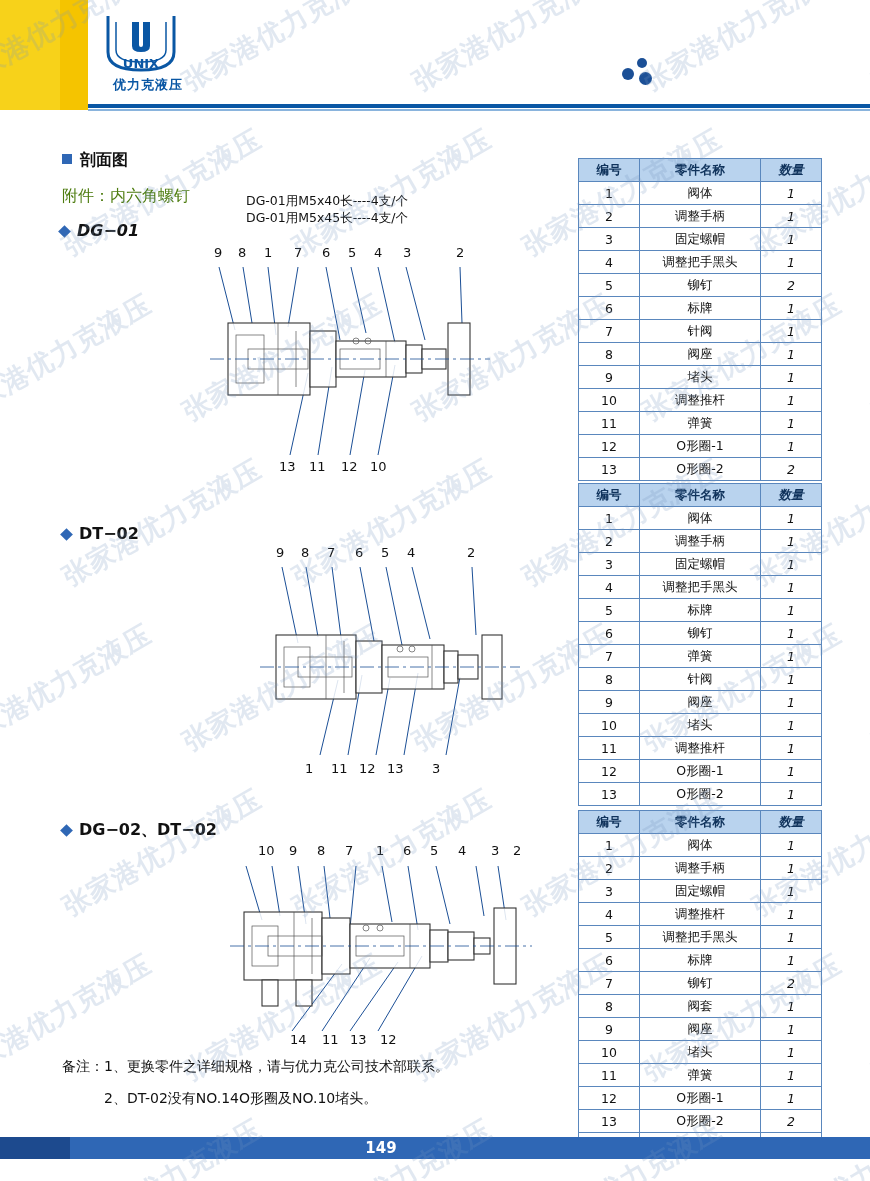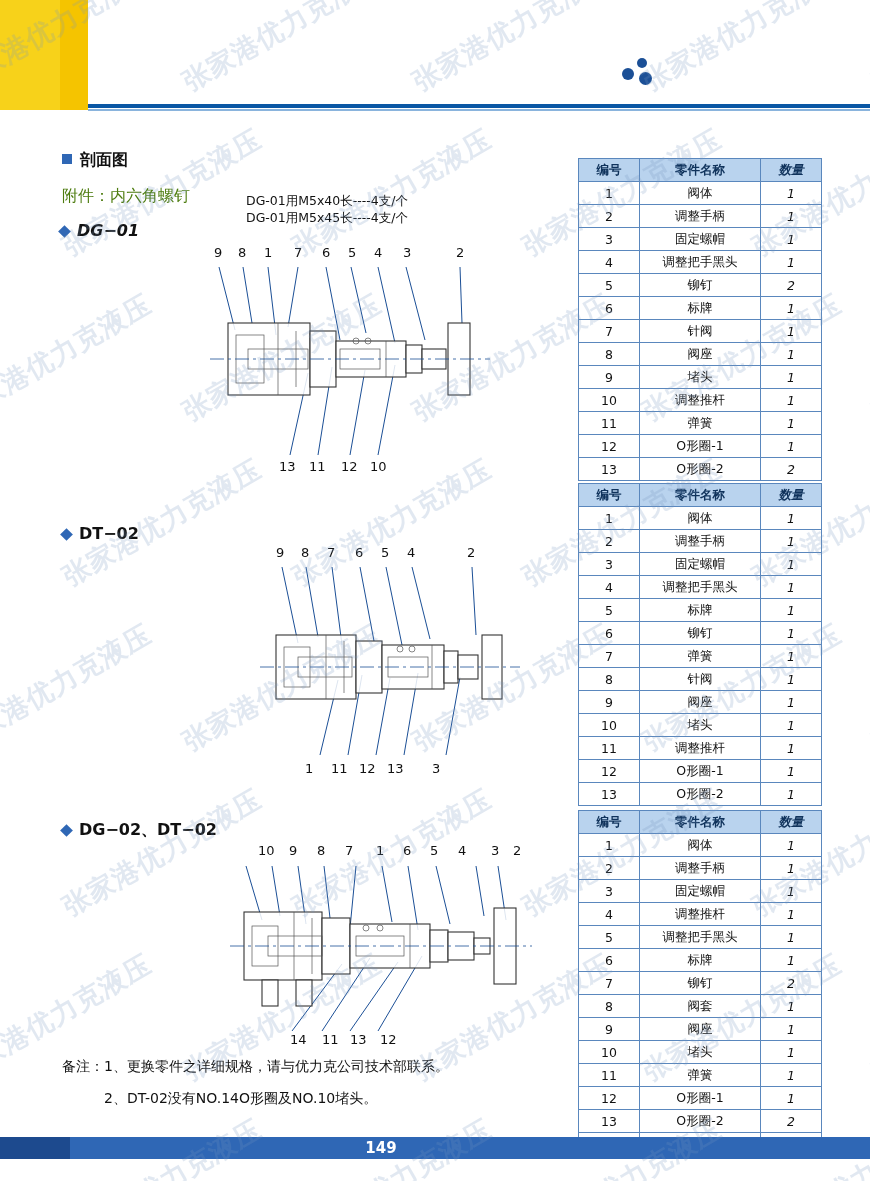--- a/index.html
+++ b/index.html
@@ -95,20 +95,29 @@
   svg{display:block;}
   .drawing{position:absolute;}
 </style>
 </head>
 <body>
 
 <div class="header">
   <div class="hdr-left-bar"></div>
   <div class="hdr-left-bar2"></div>
 
+  <div class="logo-box">
+    <svg class="logo-shape" viewBox="0 0 78 62">
+      <path d="M6 4 L6 40 Q6 58 39 58 Q72 58 72 40 L72 4" fill="none" stroke="#0a57a4" stroke-width="3"></path>
+      <path d="M14 10 L14 38 Q14 50 39 50 Q64 50 64 38 L64 10" fill="none" stroke="#0a57a4" stroke-width="1.5"></path>
+      <path d="M30 10 L30 34 Q30 40 39 40 Q48 40 48 34 L48 10 L41 10 L41 33 Q41 35 39 35 Q37 35 37 33 L37 10 Z" fill="#0a57a4"></path>
+      <text x="39" y="56" font-size="13" font-weight="bold" fill="#0a57a4" text-anchor="middle" font-family="DejaVu Sans">UNIX</text>
+    </svg>
+    <div class="logo-text">优力克液压</div>
+  </div>
 
   <div class="hdr-underline"></div>
   <div class="hdr-underline2"></div>
 
   <div class="hdr-dots">
     <span class="dot" style="left:0px;top:10px;width:12px;height:12px;"></span>
     <span class="dot" style="left:15px;top:0px;width:10px;height:10px;"></span>
     <span class="dot" style="left:17px;top:14px;width:13px;height:13px;"></span>
   </div>
 </div>

